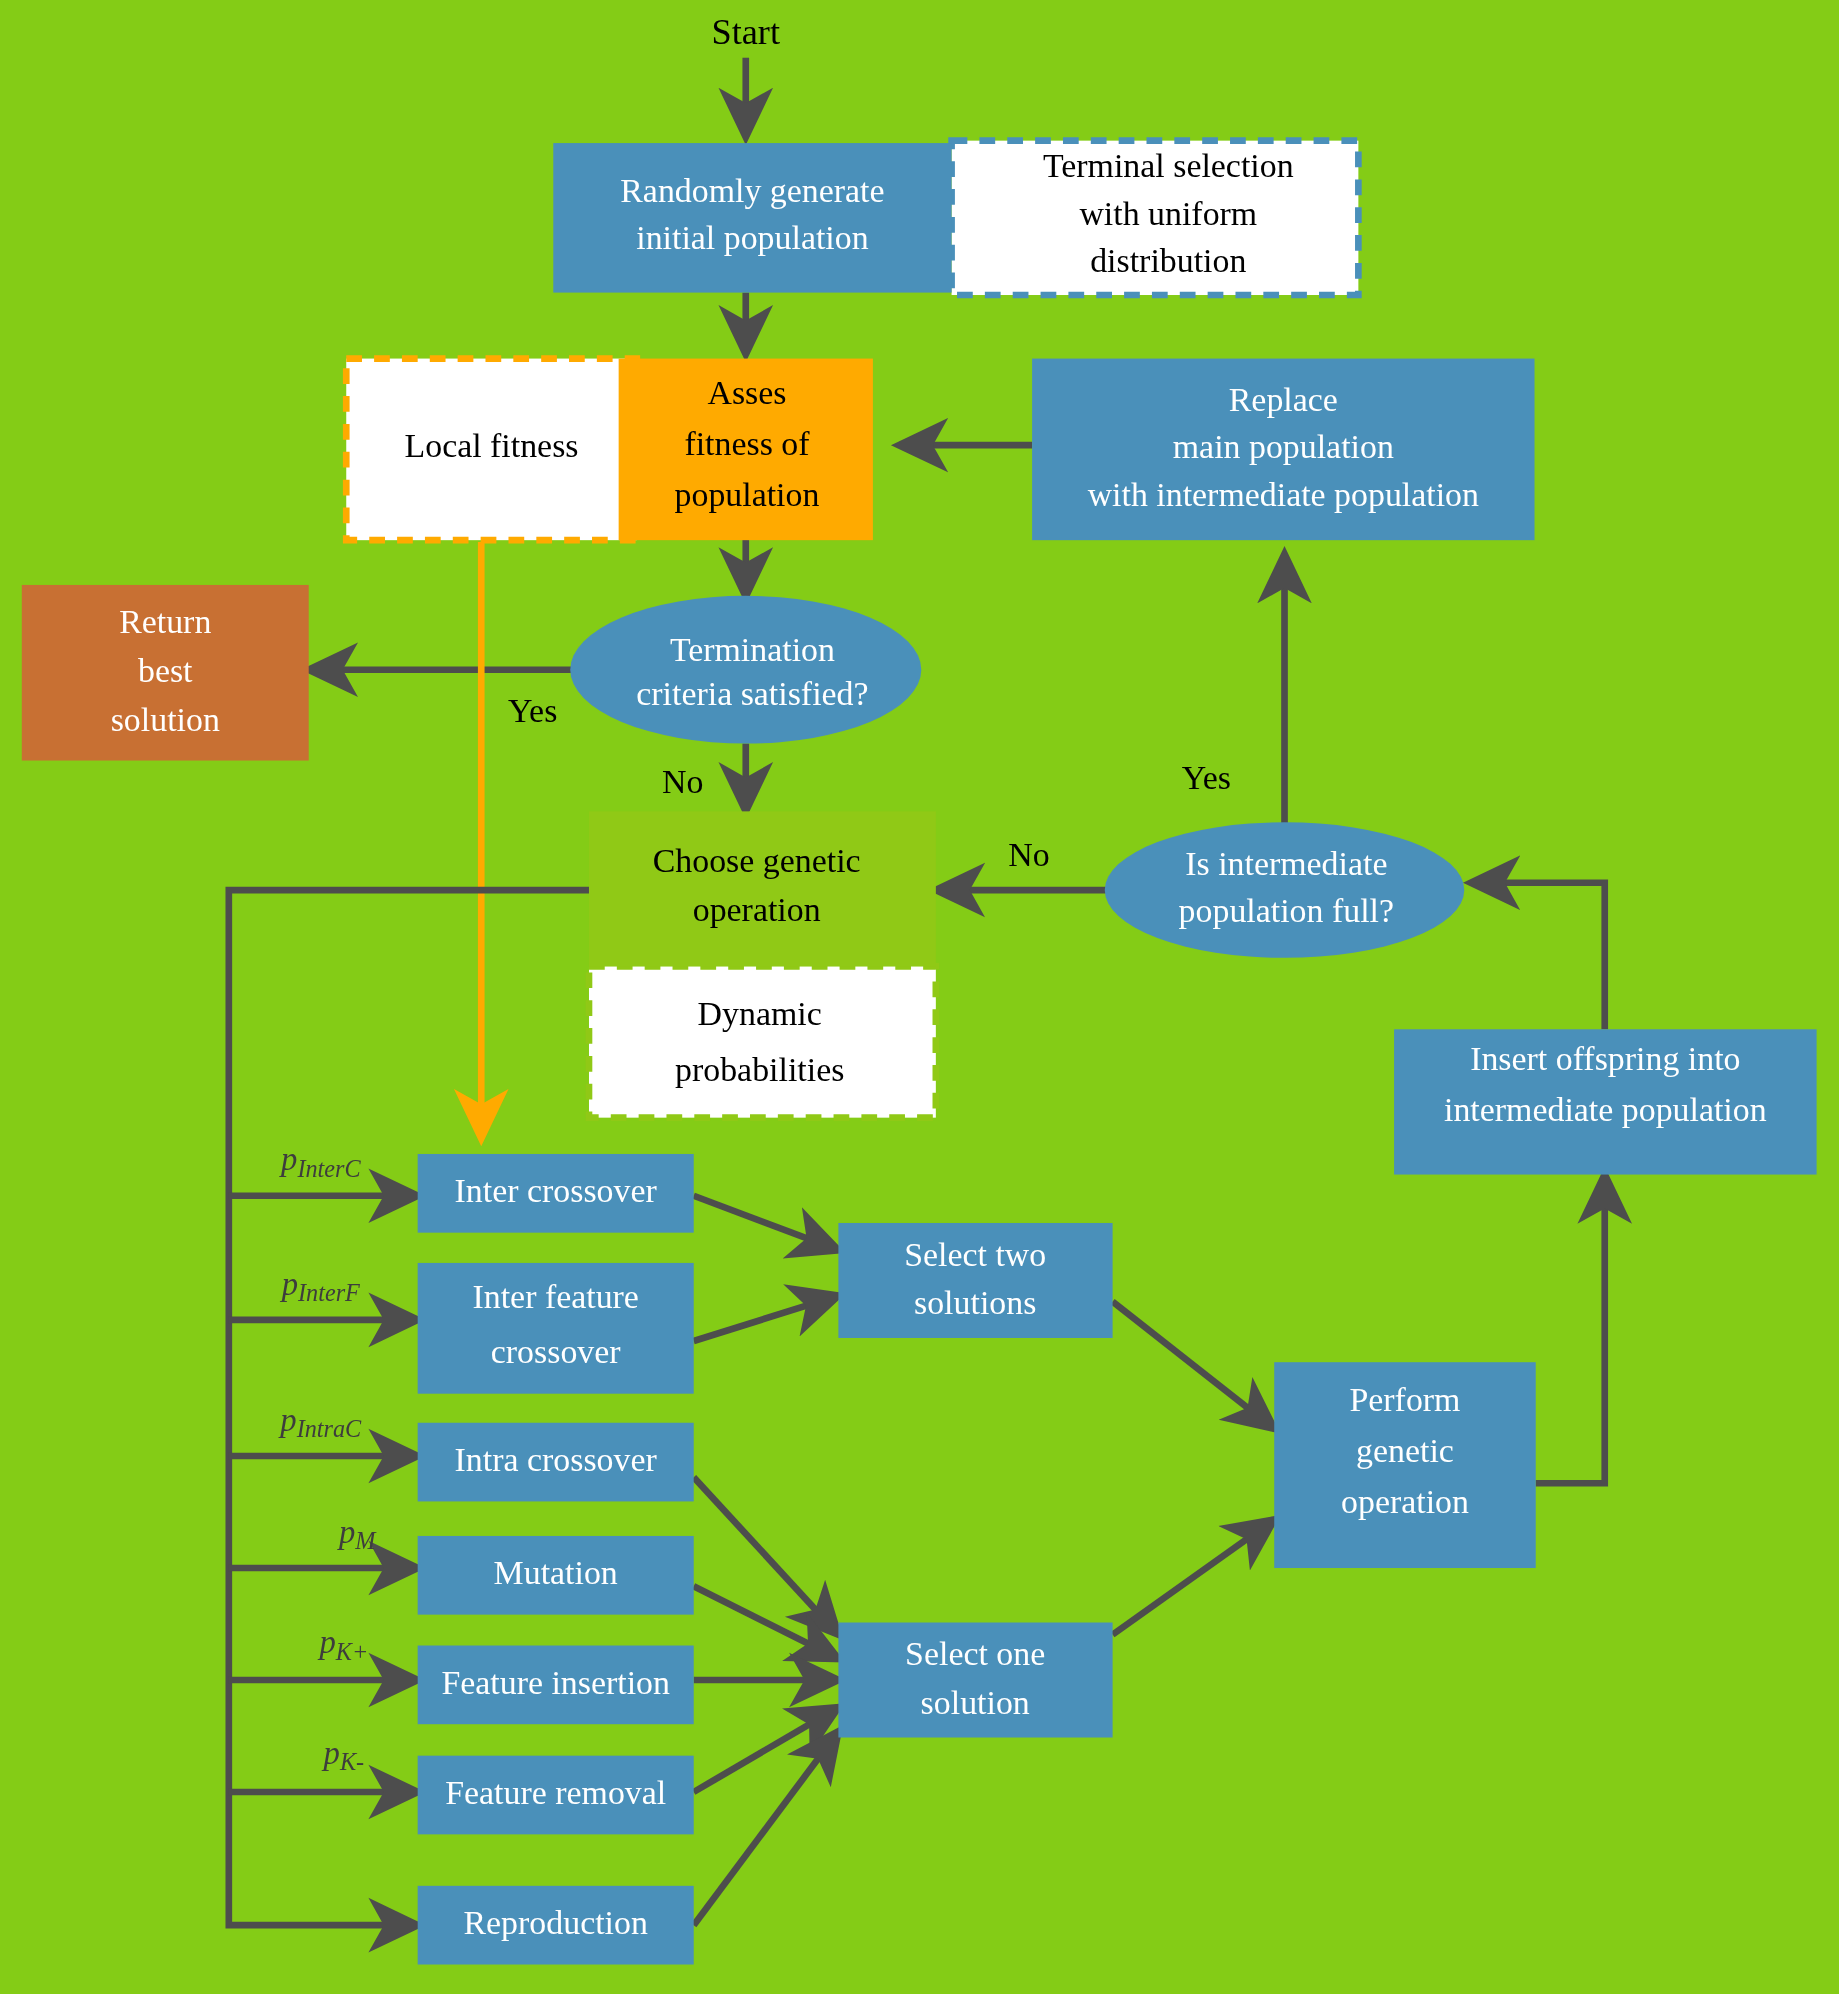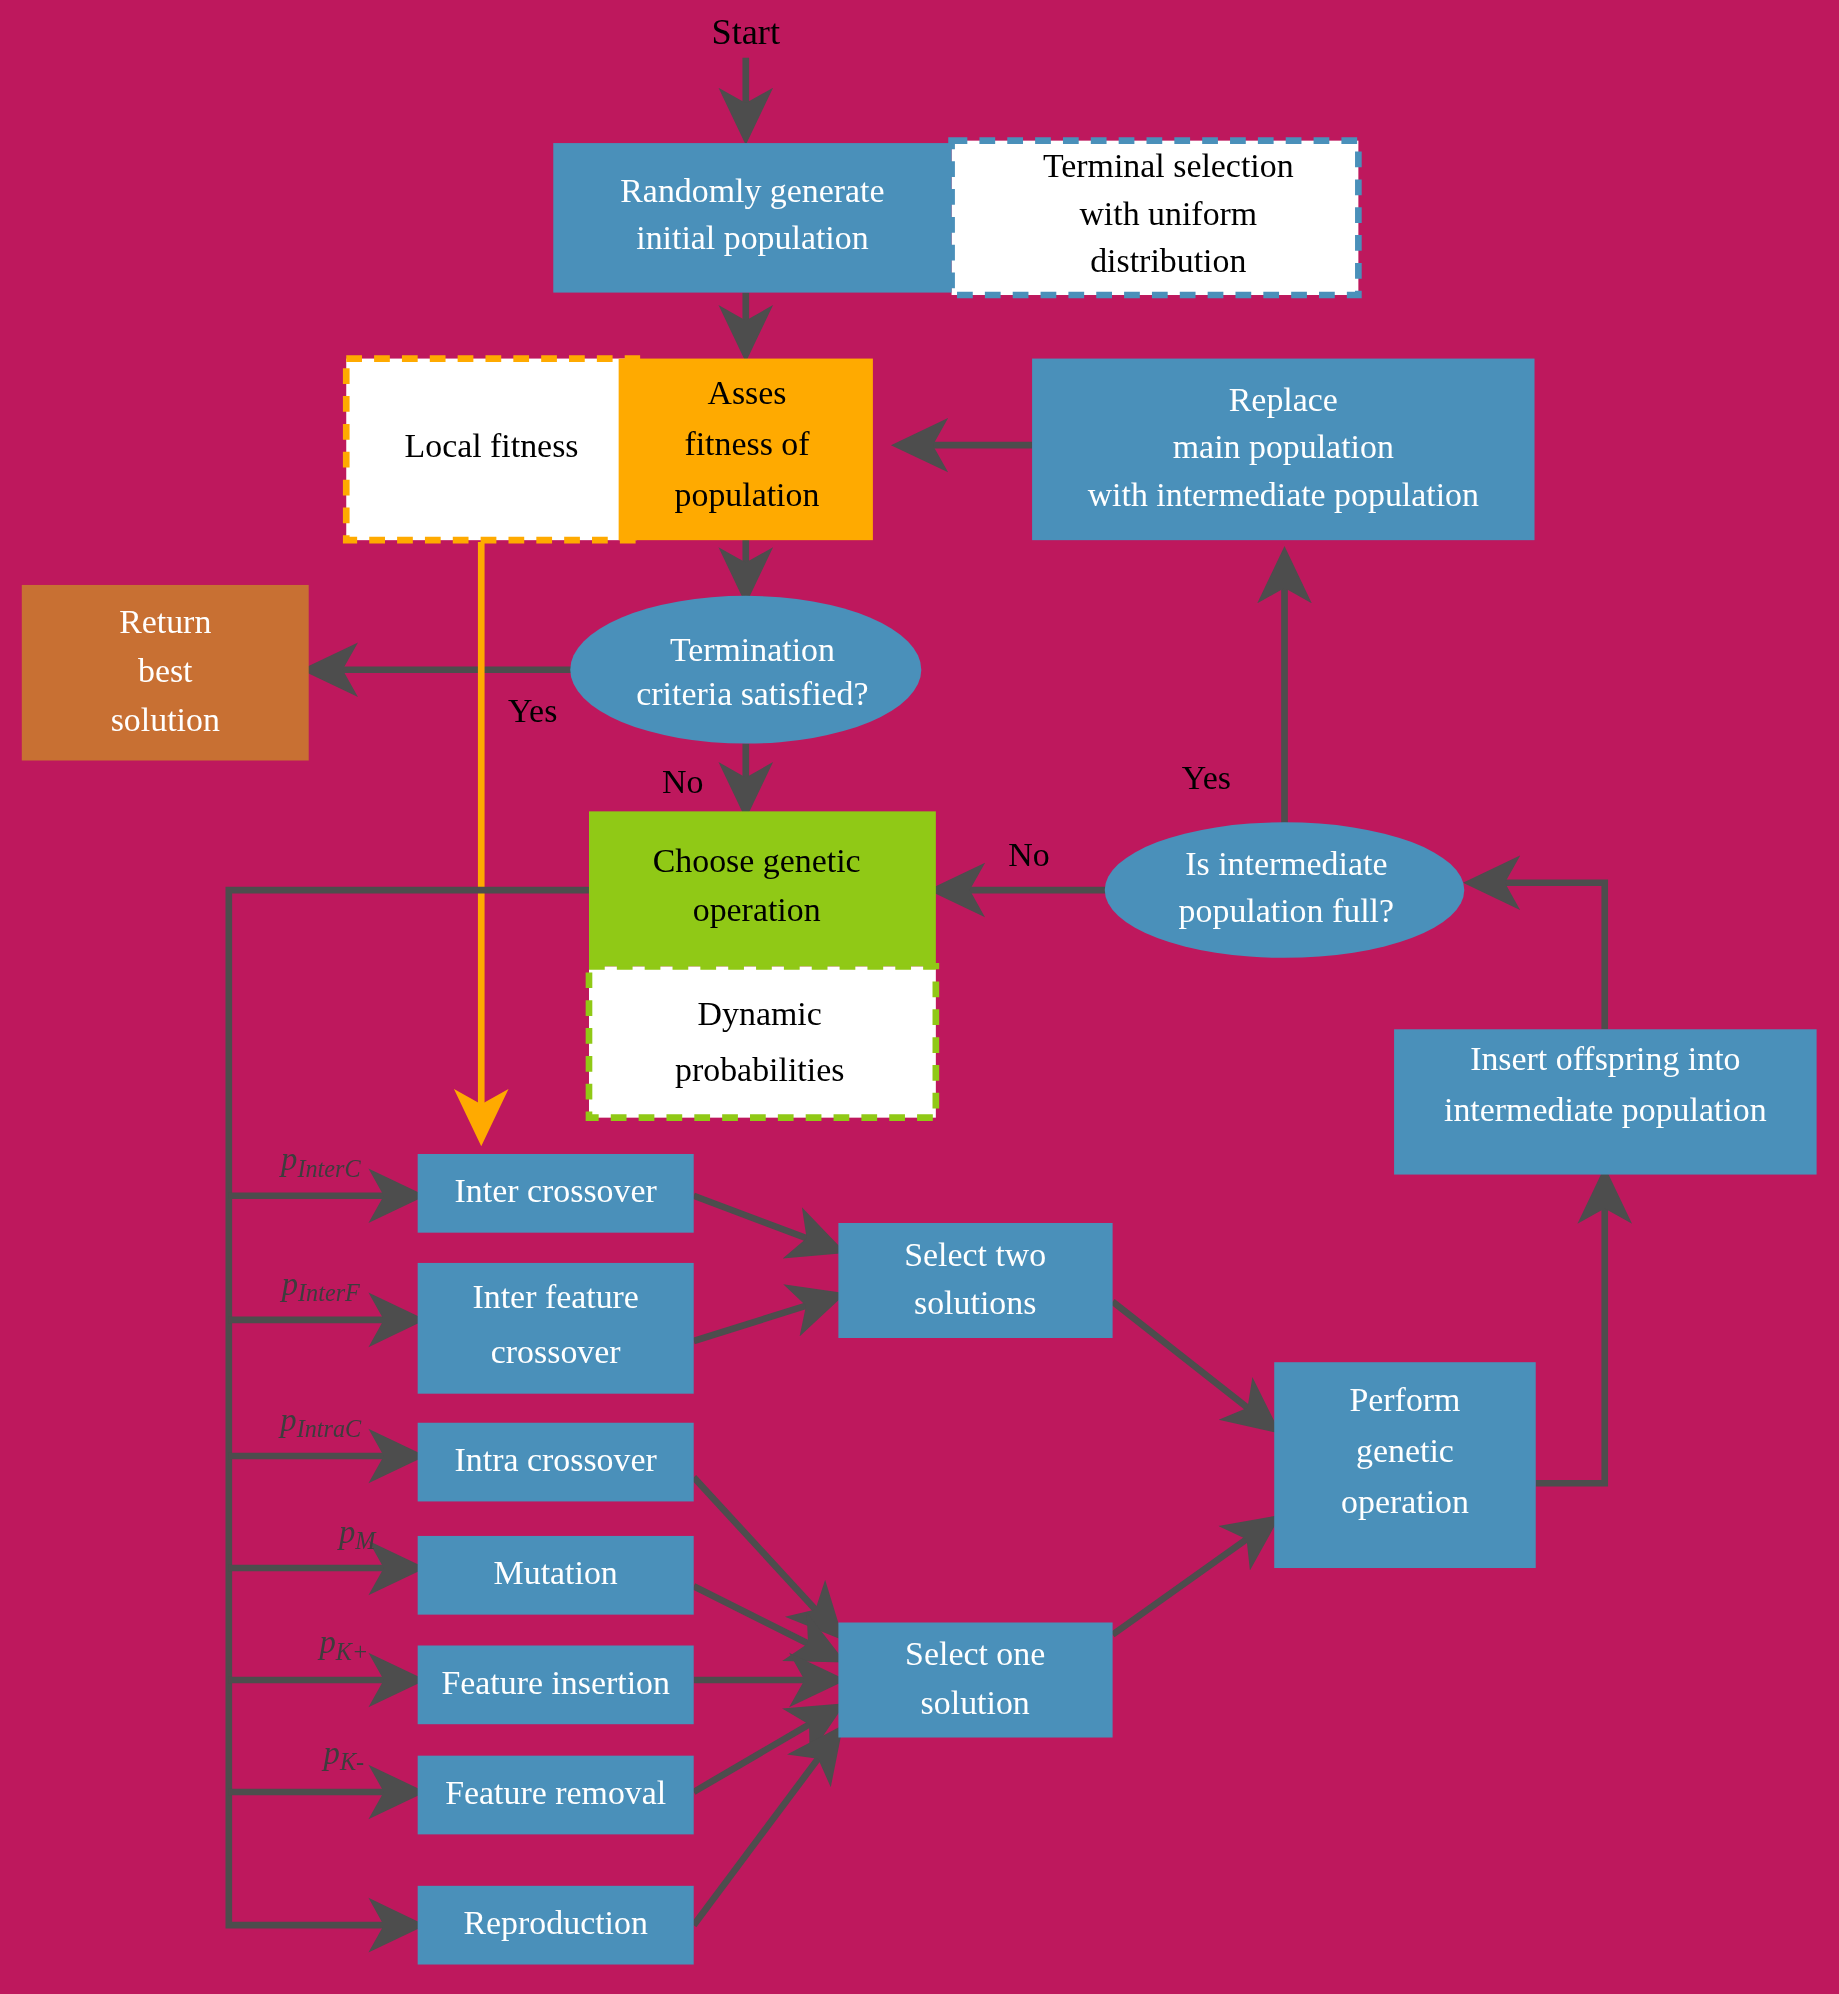--- a/index.html
+++ b/index.html
@@ -1,19 +1,19 @@
 <!DOCTYPE html>
 <html style="font-size:9.7px"><head>
 <meta charset="utf-8">
 <style>
   html,body{margin:0;padding:0;background:#ffffff;}
   #root{
     position:relative;
     width:1839px;height:1995px;
-    background:#be185d;
+    background:#84cc16;
     font-family:"Liberation Serif","DejaVu Serif",serif;
   }
   svg{position:absolute;top:0;left:0;width:1839px;height:1995px;}
   .node-label{
     fill:#ffffff;
     font-family:"Liberation Serif","DejaVu Serif",serif;
     font-size:56px;
     text-anchor:middle;
     dominant-baseline:middle;
   }

